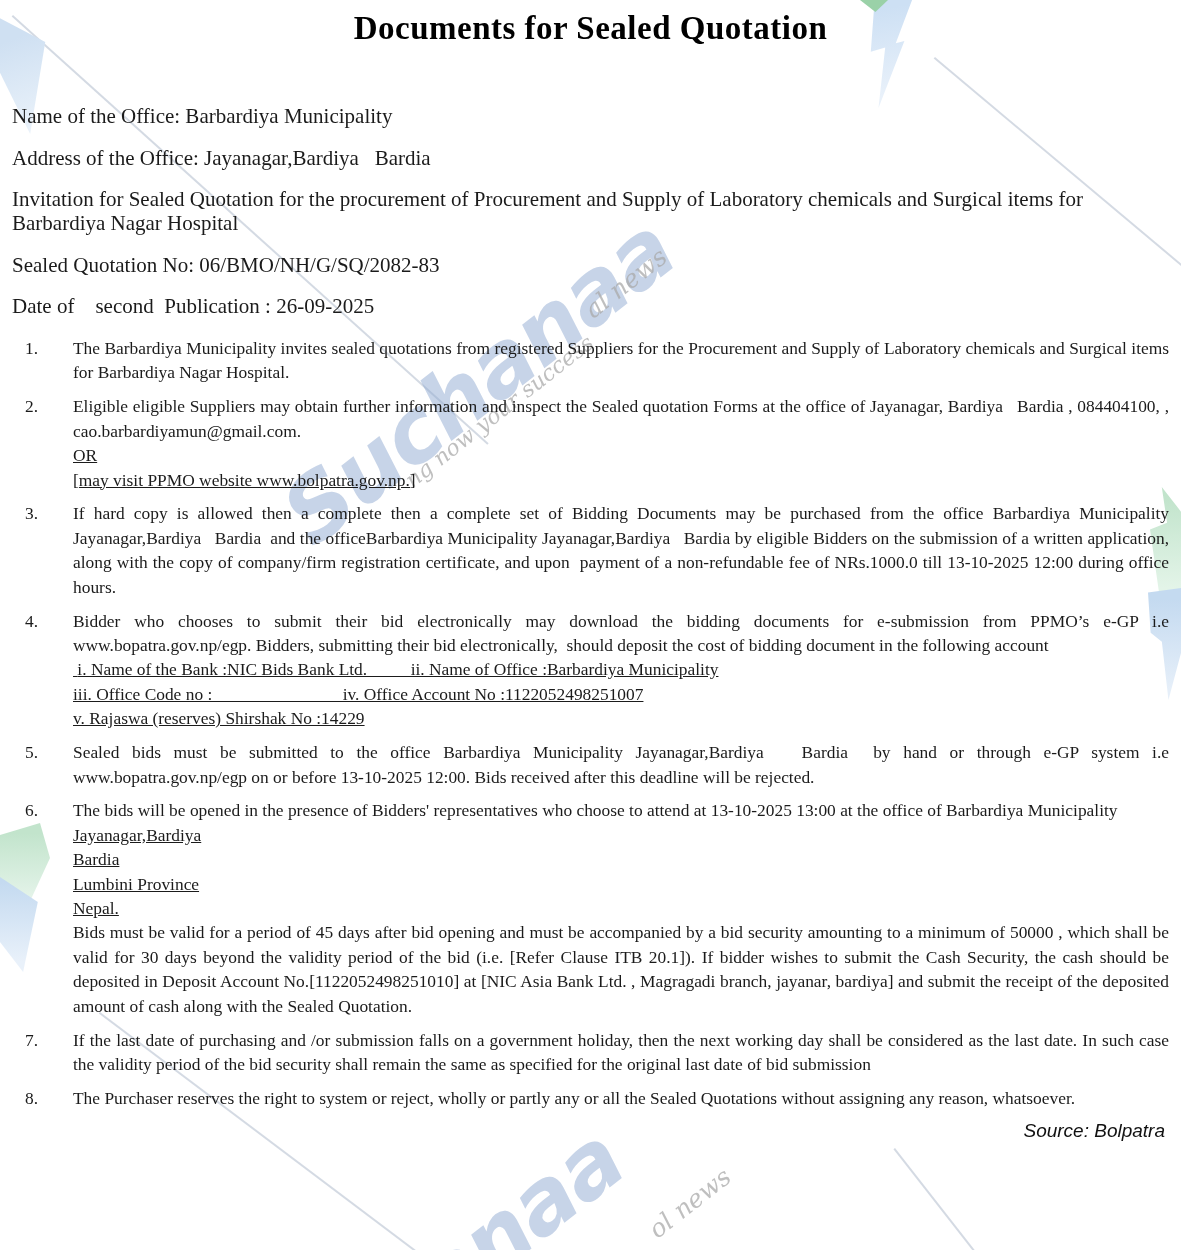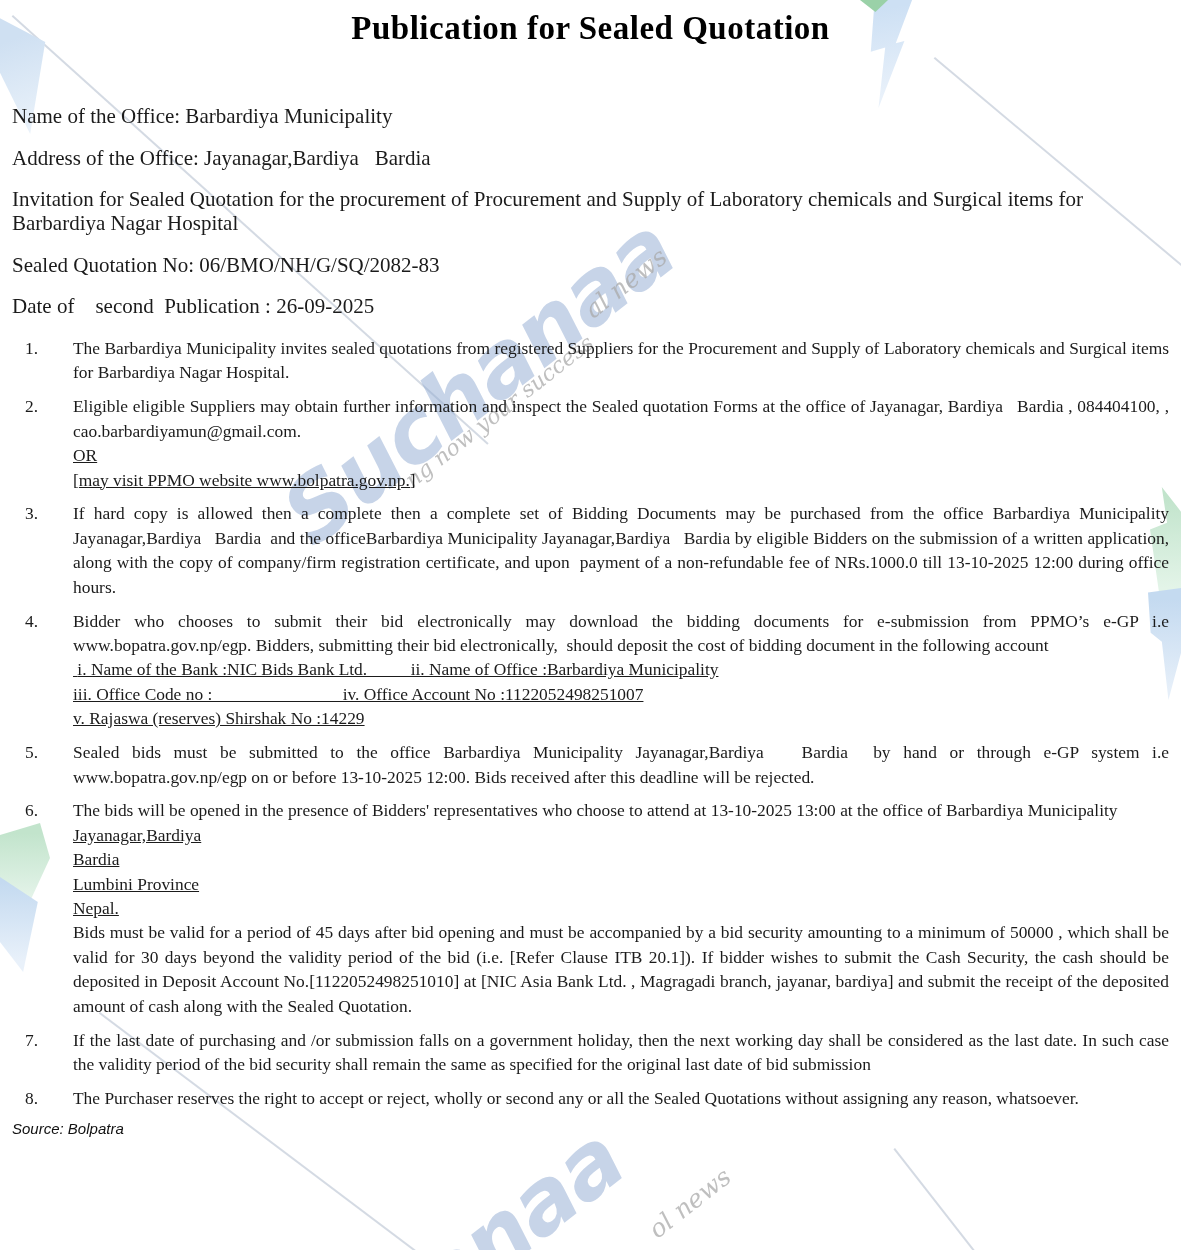--- a/index.html
+++ b/index.html
@@ -80,22 +80,22 @@
   .intro p {
     margin:0 0 17.5px; font-size:21px; line-height:24px; white-space:pre-wrap;
   }
   .list { margin-top:18px; }
   .item { display:flex; margin-bottom:9.5px; font-size:17.4px; line-height:24.4px; }
   .item-num { flex:0 0 40px; margin-left:13px; }
   .item-body { flex:1; min-width:0;margin-left:8px; }
   .item-line { text-align:justify; white-space:pre-wrap; }
   .item-line.left { text-align:left;text-decoration:underline; }
   .source-line {
-    margin-top:2px; padding-right:4px; 
-    font-family:"Liberation Sans",sans-serif; font-style:italic; font-size:15px; color:#111;
+    margin-top:2px; padding-right:4px; text-align:right;
+    font-family:"Liberation Sans",sans-serif; font-style:italic; font-size:19px; color:#111;
   }
 </style>
 </head>
 <body>
 
 <div class="page">
 
   <div class="wm-layer">
     <div class="faint-line line-1"></div>
     <div class="faint-line line-2"></div>
@@ -111,21 +111,21 @@
     <div class="decor bolt-left-blue"></div>
 
     <div class="wm-brand wm-brand-top">Suchanaa</div>
     <div class="wm-brand wm-brand-bottom">Suchanaa</div>
     <div class="wm-script wm-script-top">al news</div>
     <div class="wm-script wm-script-mid">ng now your success</div>
     <div class="wm-script wm-script-bot">ol news</div>
   </div>
 
   <div class="content">
-    <h1 class="title">Publication for Sealed Quotation</h1>
+    <h1 class="title">Documents for Sealed Quotation</h1>
 
     <div class="intro">
       <p>Name of the Office: Barbardiya Municipality</p>
       <p>Address of the Office: Jayanagar,Bardiya   Bardia</p>
       <p>Invitation for Sealed Quotation for the procurement of Procurement and Supply of Laboratory chemicals and Surgical items for Barbardiya Nagar Hospital</p>
       <p>Sealed Quotation No: 06/BMO/NH/G/SQ/2082-83</p>
       <p>Date of    second  Publication : 26-09-2025</p>
     </div>
 
     <div class="list">
@@ -185,21 +185,21 @@
       <div class="item">
         <div class="item-num">7.</div>
         <div class="item-body">
           <div class="item-line">If the last date of purchasing and /or submission falls on a government holiday, then the next working day shall be considered as the last date. In such case the validity period of the bid security shall remain the same as specified for the original last date of bid submission</div>
         </div>
       </div>
 
       <div class="item">
         <div class="item-num">8.</div>
         <div class="item-body">
-          <div class="item-line">The Purchaser reserves the right to accept or reject, wholly or second any or all the Sealed Quotations without assigning any reason, whatsoever.</div>
+          <div class="item-line">The Purchaser reserves the right to system or reject, wholly or partly any or all the Sealed Quotations without assigning any reason, whatsoever.</div>
         </div>
       </div>
 
     </div>
 
     <div class="source-line">Source: Bolpatra</div>
   </div>
 
 </div>
 

